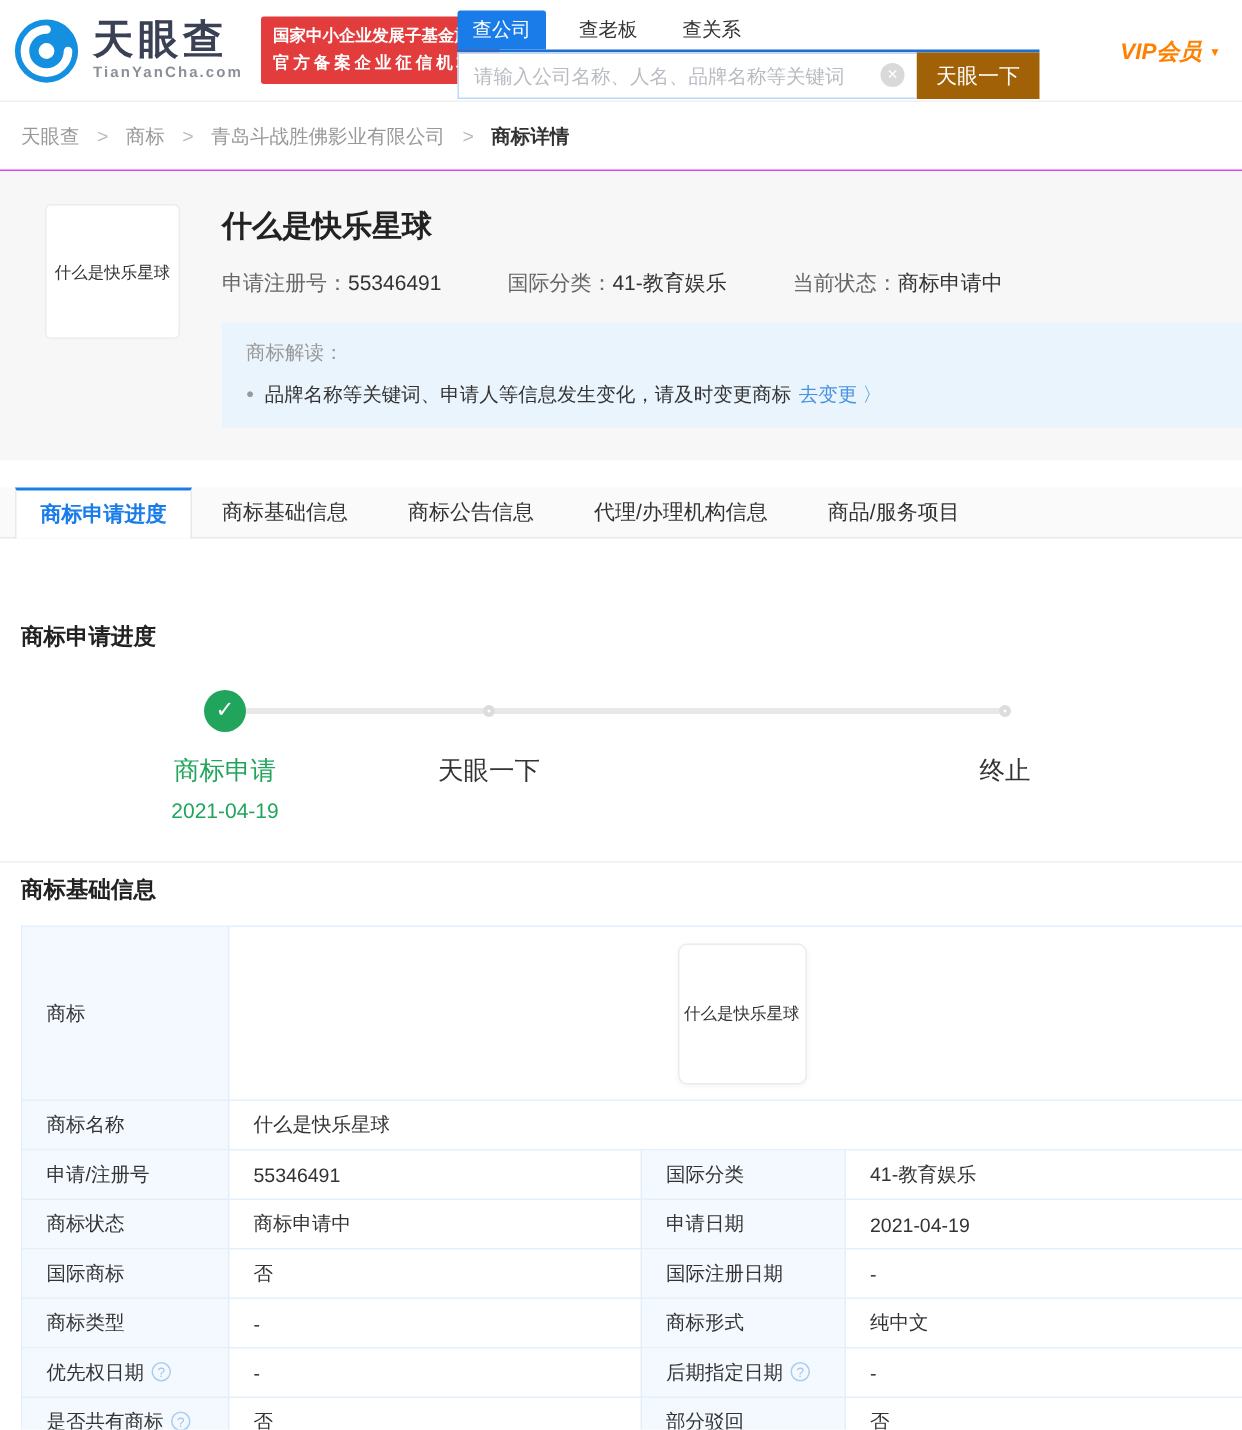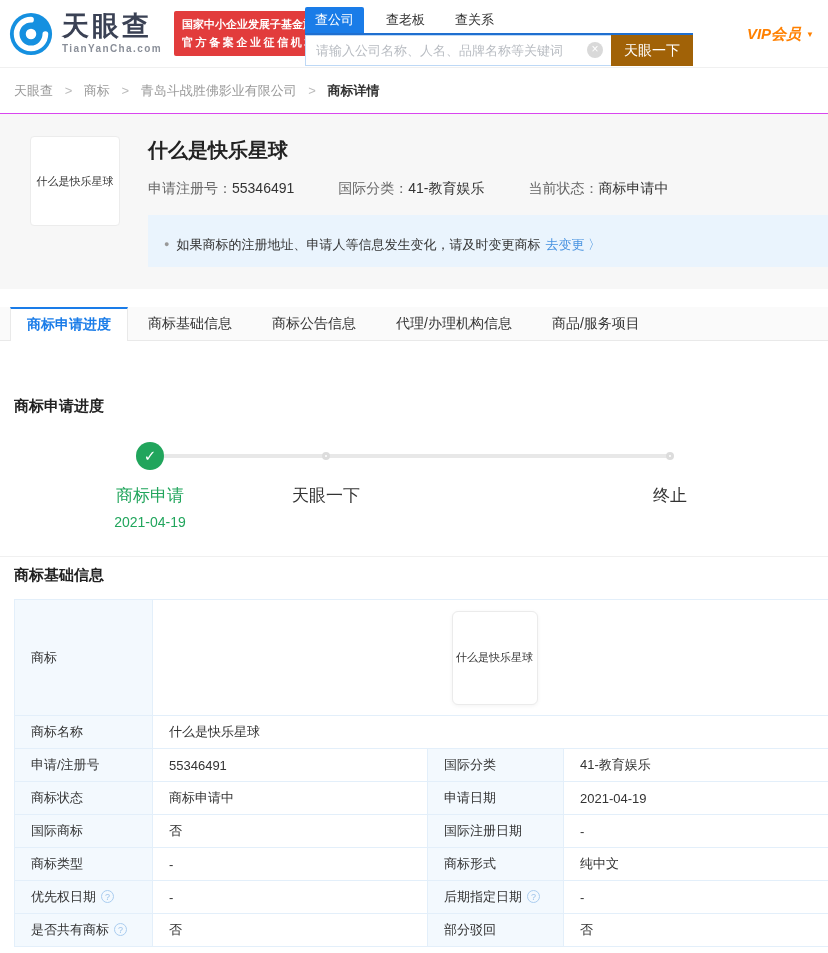--- a/index.html
+++ b/index.html
@@ -132,22 +132,23 @@
     <span>什么是快乐星球</span>
   </div>
   <div class="hero-main">
     <h1>什么是快乐星球</h1>
     <div class="hero-fields">
       <span class="hf"><span class="hl">申请注册号</span><span class="hl">：</span><span class="hv">55346491</span></span>
       <span class="hf"><span class="hl">国际分类</span><span class="hl">：</span><span class="hv">41-教育娱乐</span></span>
       <span class="hf"><span class="hl">当前状态</span><span class="hl">：</span><span class="hv">商标申请中</span></span>
     </div>
     <div class="interp">
+      <div class="interp-title">商标解读：</div>
       <div class="interp-line">
-        <span class="dot">●</span><span>如果商标的注册地址、申请人等信息发生变化，请及时变更商标</span><a class="golink"><span>去变更</span> <span>〉</span></a>
+        <span class="dot">●</span><span>品牌名称等关键词、申请人等信息发生变化，请及时变更商标</span><a class="golink"><span>去变更</span> <span>〉</span></a>
       </div>
     </div>
   </div>
 </section>
 
 <nav class="tabbar">
   <span class="tab active">商标申请进度</span>
   <span class="tab">商标基础信息</span>
   <span class="tab">商标公告信息</span>
   <span class="tab">代理/办理机构信息</span>

